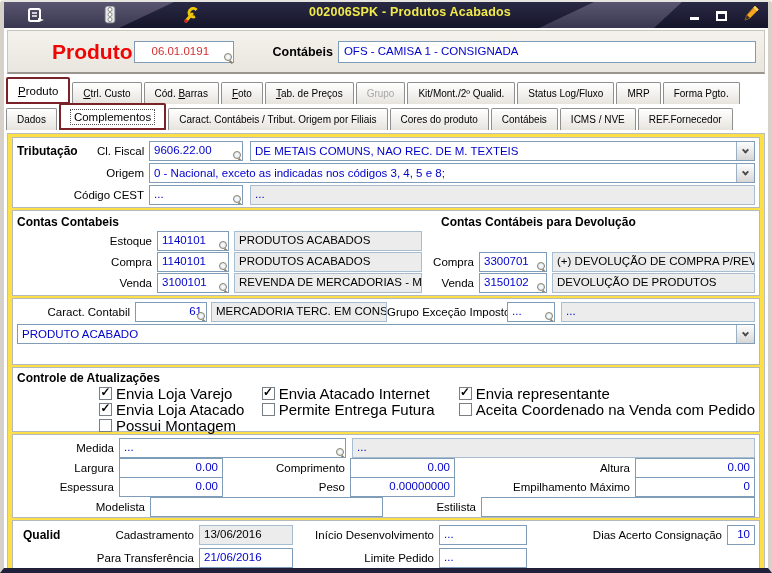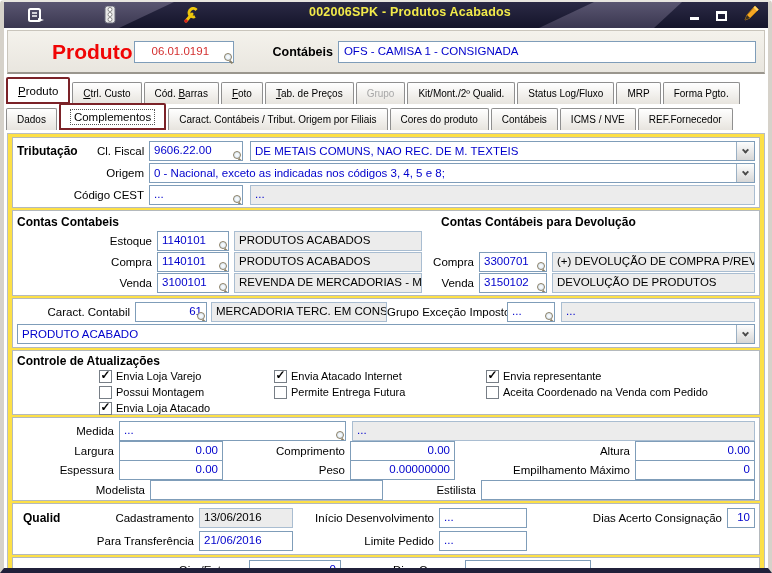--- a/index.html
+++ b/index.html
@@ -63,21 +63,21 @@
   .dd i { width:5px; height:5px; border-right:2px solid #4a4a4a; border-bottom:2px solid #4a4a4a; transform:rotate(45deg) translate(-1px,-1px); }
   .mag { position:absolute; right:0px; bottom:-1px; width:10px; height:10px; cursor:pointer; }
   .mag::before { content:""; position:absolute; left:1px; top:0px; width:6px; height:6px; border:1.5px solid #8a7f66;
                  border-radius:50%; background:radial-gradient(#ffffff,#cfe0ee); }
   .mag::after { content:""; position:absolute; right:0px; bottom:0px; width:4px; height:2px; background:#8a7f66; transform:rotate(45deg); }
   
   .check { display:inline-flex; align-items:center; height:16px; cursor:pointer; }
   .cb { width:13px; height:13px; border:1px solid #777e86; background:#fff; margin-right:4px; flex:none;
         display:flex; align-items:center; justify-content:center; font-size:12px; font-weight:bold; color:#000; }
   .cb.on::before { content:"\2713"; margin-top:-2px; }
-  .cbl { font-size:11px; white-space:nowrap;text-align:center; }
+  .cbl { font-size:15px; white-space:nowrap;text-align:center; }
   .spacer { flex:none; }
   .grow { flex:1; }
 </style>
 </head>
 <body>
 
 <div class="window">
 
   <div class="titlebar">
     <div class="tb-dark mid"></div>
@@ -250,21 +250,21 @@
         <span class="fld" style="width:72px"><span>3100101</span><span class="mag"></span></span>
         <span class="spacer" style="width:5px"></span>
         <span class="fld ro" style="width:188px">REVENDA DE MERCADORIAS - MERC. NACIONA</span>
         <span class="lbl" style="width:55px; margin-left:2px">Venda</span>
         <span class="fld" style="width:68px"><span>3150102</span><span class="mag"></span></span>
         <span class="spacer" style="width:5px"></span>
         <span class="fld ro grow">DEVOLUÇÃO DE PRODUTOS</span>
       </div>
     </div>
 
-    <div class="section" style="height:50px">
+    <div class="section" style="height:67px">
       <div class="row">
         <span class="lbl" style="width:118px">Caract. Contabil</span>
         <span class="fld num" style="width:72px"><span>61</span><span class="mag"></span></span>
         <span class="spacer" style="width:4px"></span>
         <span class="fld ro" style="width:176px">MERCADORIA TERC. EM CONSIG. N</span>
         <span class="lbl" style="width:120px">Grupo Exceção Imposto</span>
         <span class="fld" style="width:48px"><span>...</span><span class="mag"></span></span>
         <span class="spacer" style="width:6px"></span>
         <span class="fld ro blue grow">...</span>
       </div>
@@ -285,28 +285,28 @@
       <div style="display:flex">
         <div style="width:175px; margin-left:82px">
           <div class="row" style="height:16px">
               <label class="check">
                 <span class="cb on"></span>
                 <span class="cbl">Envia Loja Varejo</span>
               </label>
             </div>
           <div class="row" style="height:16px">
               <label class="check">
+                <span class="cb on"></span>
+                <span class="cbl">Envia Loja Atacado</span>
+              </label>
+            </div>
+          <div class="row" style="height:16px">
+              <label class="check">
                 <span class="cb"></span>
                 <span class="cbl">Possui Montagem</span>
-              </label>
-            </div>
-          <div class="row" style="height:16px">
-              <label class="check">
-                <span class="cb on"></span>
-                <span class="cbl">Envia Loja Atacado</span>
               </label>
             </div>
         </div>
         <div style="width:212px">
           <div class="row" style="height:16px">
               <label class="check">
                 <span class="cb on"></span>
                 <span class="cbl">Envia Atacado Internet</span>
               </label>
             </div>

